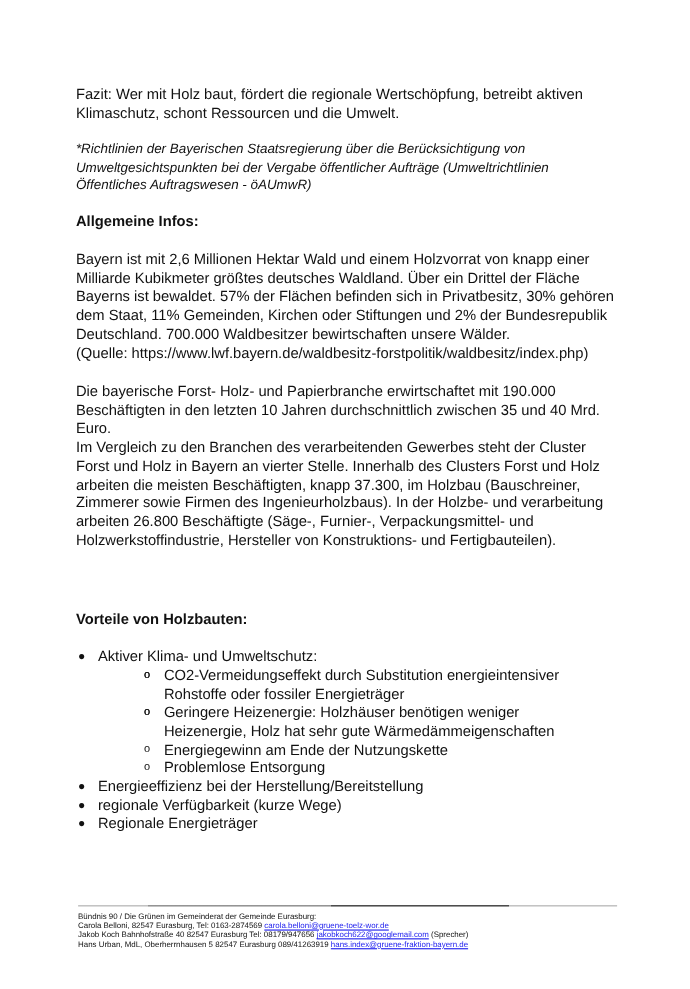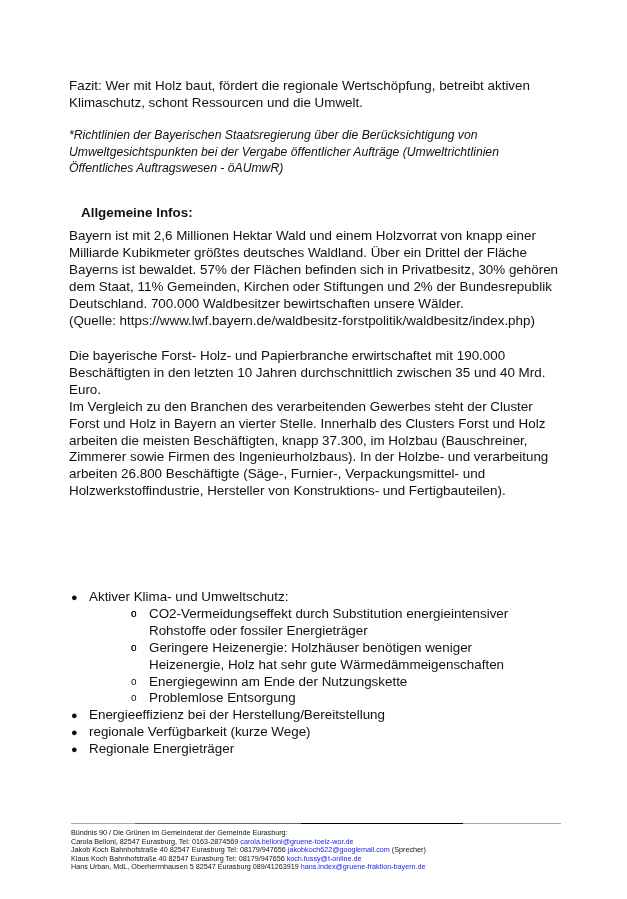--- a/index.html
+++ b/index.html
@@ -2,36 +2,36 @@
 <html><head>
 <meta charset="utf-8">
 <style>
   html, body { margin: 0; padding: 0; background: #ffffff; }
   body { width: 627px; height: 899px; position: relative; overflow: hidden;
          font-family: "Liberation Sans", sans-serif; color: #111; }
   .page { position: absolute; left: 0; top: 0; width: 627px; height: 899px; }
   .p { position: absolute; left: 69px; width: 490px; font-size: 13.4px; line-height: 16.9px; margin: 0; }
   .fazit { top: 78px; }
   .footnote { top: 127px; font-style: italic; font-size: 12.2px; line-height: 16.5px; }
-  .h { position: absolute; left: 69px; font-weight: bold; font-size: 13.4px; margin: 12px; }
+  .h { position: absolute; left: 69px; font-weight: bold; font-size: 13.4px; margin: 0; }
   .h1 { top: 193px; }
   .infos1 { top: 228px; }
   .infos2 { top: 348px; }
   .h2 { top: 555px; }
   ul.l1 { position: absolute; left: 69px; top: 589px; width: 500px; margin: 0; padding: 0; list-style: none;
           font-size: 13.4px; line-height: 16.9px; }
   ul.l1 > li { position: relative; padding-left: 20px; }
   ul.l1 > li > .b { position: absolute; left: 2px; top: 0; font-size: 11px; }
   ul.l2 { list-style: none; margin: 0; padding: 0; }
   ul.l2 > li { position: relative; padding-left: 60px; padding-right: 20px; }
   ul.l2 > li > .b { position: absolute; left: 42px; top: 0; font-size: 10px; }
   .footer-rule { position: absolute; left: 71px; top: 823px; width: 490px; height: 1px;
                  background: linear-gradient(to right, #aaa 0, #aaa 13%, #666 13%, #666 47%, #000 47%, #000 80%, #aaa 80%, #aaa 100%); }
   .footer { position: absolute; left: 71px; top: 829px; font-size: 7.2px; line-height: 8.6px; color: #111; }
-  .footer a { color: #1a1aee; }
+  .footer a { color: #1a1aee; text-decoration: underline; }
 </style>
 </head>
 <body>
 
 <div class="page">
 
   <p class="p fazit">Fazit: Wer mit Holz baut, fördert die regionale Wertschöpfung, betreibt aktiven Klimaschutz, schont Ressourcen und die Umwelt.</p>
 
   <p class="p footnote">*Richtlinien der Bayerischen Staatsregierung über die Berücksichtigung von Umweltgesichtspunkten bei der Vergabe öffentlicher Aufträge (Umweltrichtlinien Öffentliches Auftragswesen - öAUmwR)</p>
 
@@ -40,20 +40,21 @@
   <div class="p infos1">
     <div>Bayern ist mit 2,6 Millionen Hektar Wald und einem Holzvorrat von knapp einer Milliarde Kubikmeter größtes deutsches Waldland. Über ein Drittel der Fläche Bayerns ist bewaldet. 57% der Flächen befinden sich in Privatbesitz, 30% gehören dem Staat, 11% Gemeinden, Kirchen oder Stiftungen und 2% der Bundesrepublik Deutschland. 700.000 Waldbesitzer bewirtschaften unsere Wälder.</div>
     <div>(Quelle: https://www.lwf.bayern.de/waldbesitz-forstpolitik/waldbesitz/index.php)</div>
   </div>
 
   <div class="p infos2">
     <div>Die bayerische Forst- Holz- und Papierbranche erwirtschaftet mit 190.000 Beschäftigten in den letzten 10 Jahren durchschnittlich zwischen 35 und 40 Mrd. Euro.</div>
     <div>Im Vergleich zu den Branchen des verarbeitenden Gewerbes steht der Cluster Forst und Holz in Bayern an vierter Stelle. Innerhalb des Clusters Forst und Holz arbeiten die meisten Beschäftigten, knapp 37.300, im Holzbau (Bauschreiner, Zimmerer sowie Firmen des Ingenieurholzbaus). In der Holzbe- und verarbeitung arbeiten 26.800 Beschäftigte (Säge-, Furnier-, Verpackungsmittel- und Holzwerkstoffindustrie, Hersteller von Konstruktions- und Fertigbauteilen).</div>
   </div>
 
+  <p class="h h2">Vorteile von Holzbauten:</p>
 
   <ul class="l1">
     <li>
       <span class="b">●</span>
       <span>Aktiver Klima- und Umweltschutz:</span>
       <ul class="l2">
         <li><span class="b">o</span></li>
         <li><span class="b">o</span><span>CO2-Vermeidungseffekt durch Substitution energieintensiver Rohstoffe oder fossiler Energieträger</span></li>
         <li><span class="b">o</span></li>
         <li><span class="b">o</span><span>Geringere Heizenergie: Holzhäuser benötigen weniger Heizenergie, Holz hat sehr gute Wärmedämmeigenschaften</span></li>
@@ -74,17 +75,16 @@
       <span>Regionale Energieträger</span>
     </li>
   </ul>
 
   <div class="footer-rule"></div>
 
   <div class="footer">
     <div>Bündnis 90 / Die Grünen im Gemeinderat der Gemeinde Eurasburg:</div>
     <div><span>Carola Belloni, 82547 Eurasburg, Tel: 0163-2874569 </span><a>carola.belloni@gruene-toelz-wor.de</a><span></span></div>
     <div><span>Jakob Koch Bahnhofstraße 40 82547 Eurasburg Tel: 08179/947656 </span><a>jakobkoch622@googlemail.com</a><span> (Sprecher)</span></div>
-    <div><span>Klaus Koch Bahnhofstraße 40 82547 Eurasburg Tel: 08179/947656 </span><a>koch.fussy@t-online.de</a><span></span></div>
     <div><span>Hans Urban, MdL, Oberherrnhausen 5 82547 Eurasburg 089/41263919 </span><a>hans.index@gruene-fraktion-bayern.de</a><span></span></div>
   </div>
 
 </div>
 
 </body></html>

